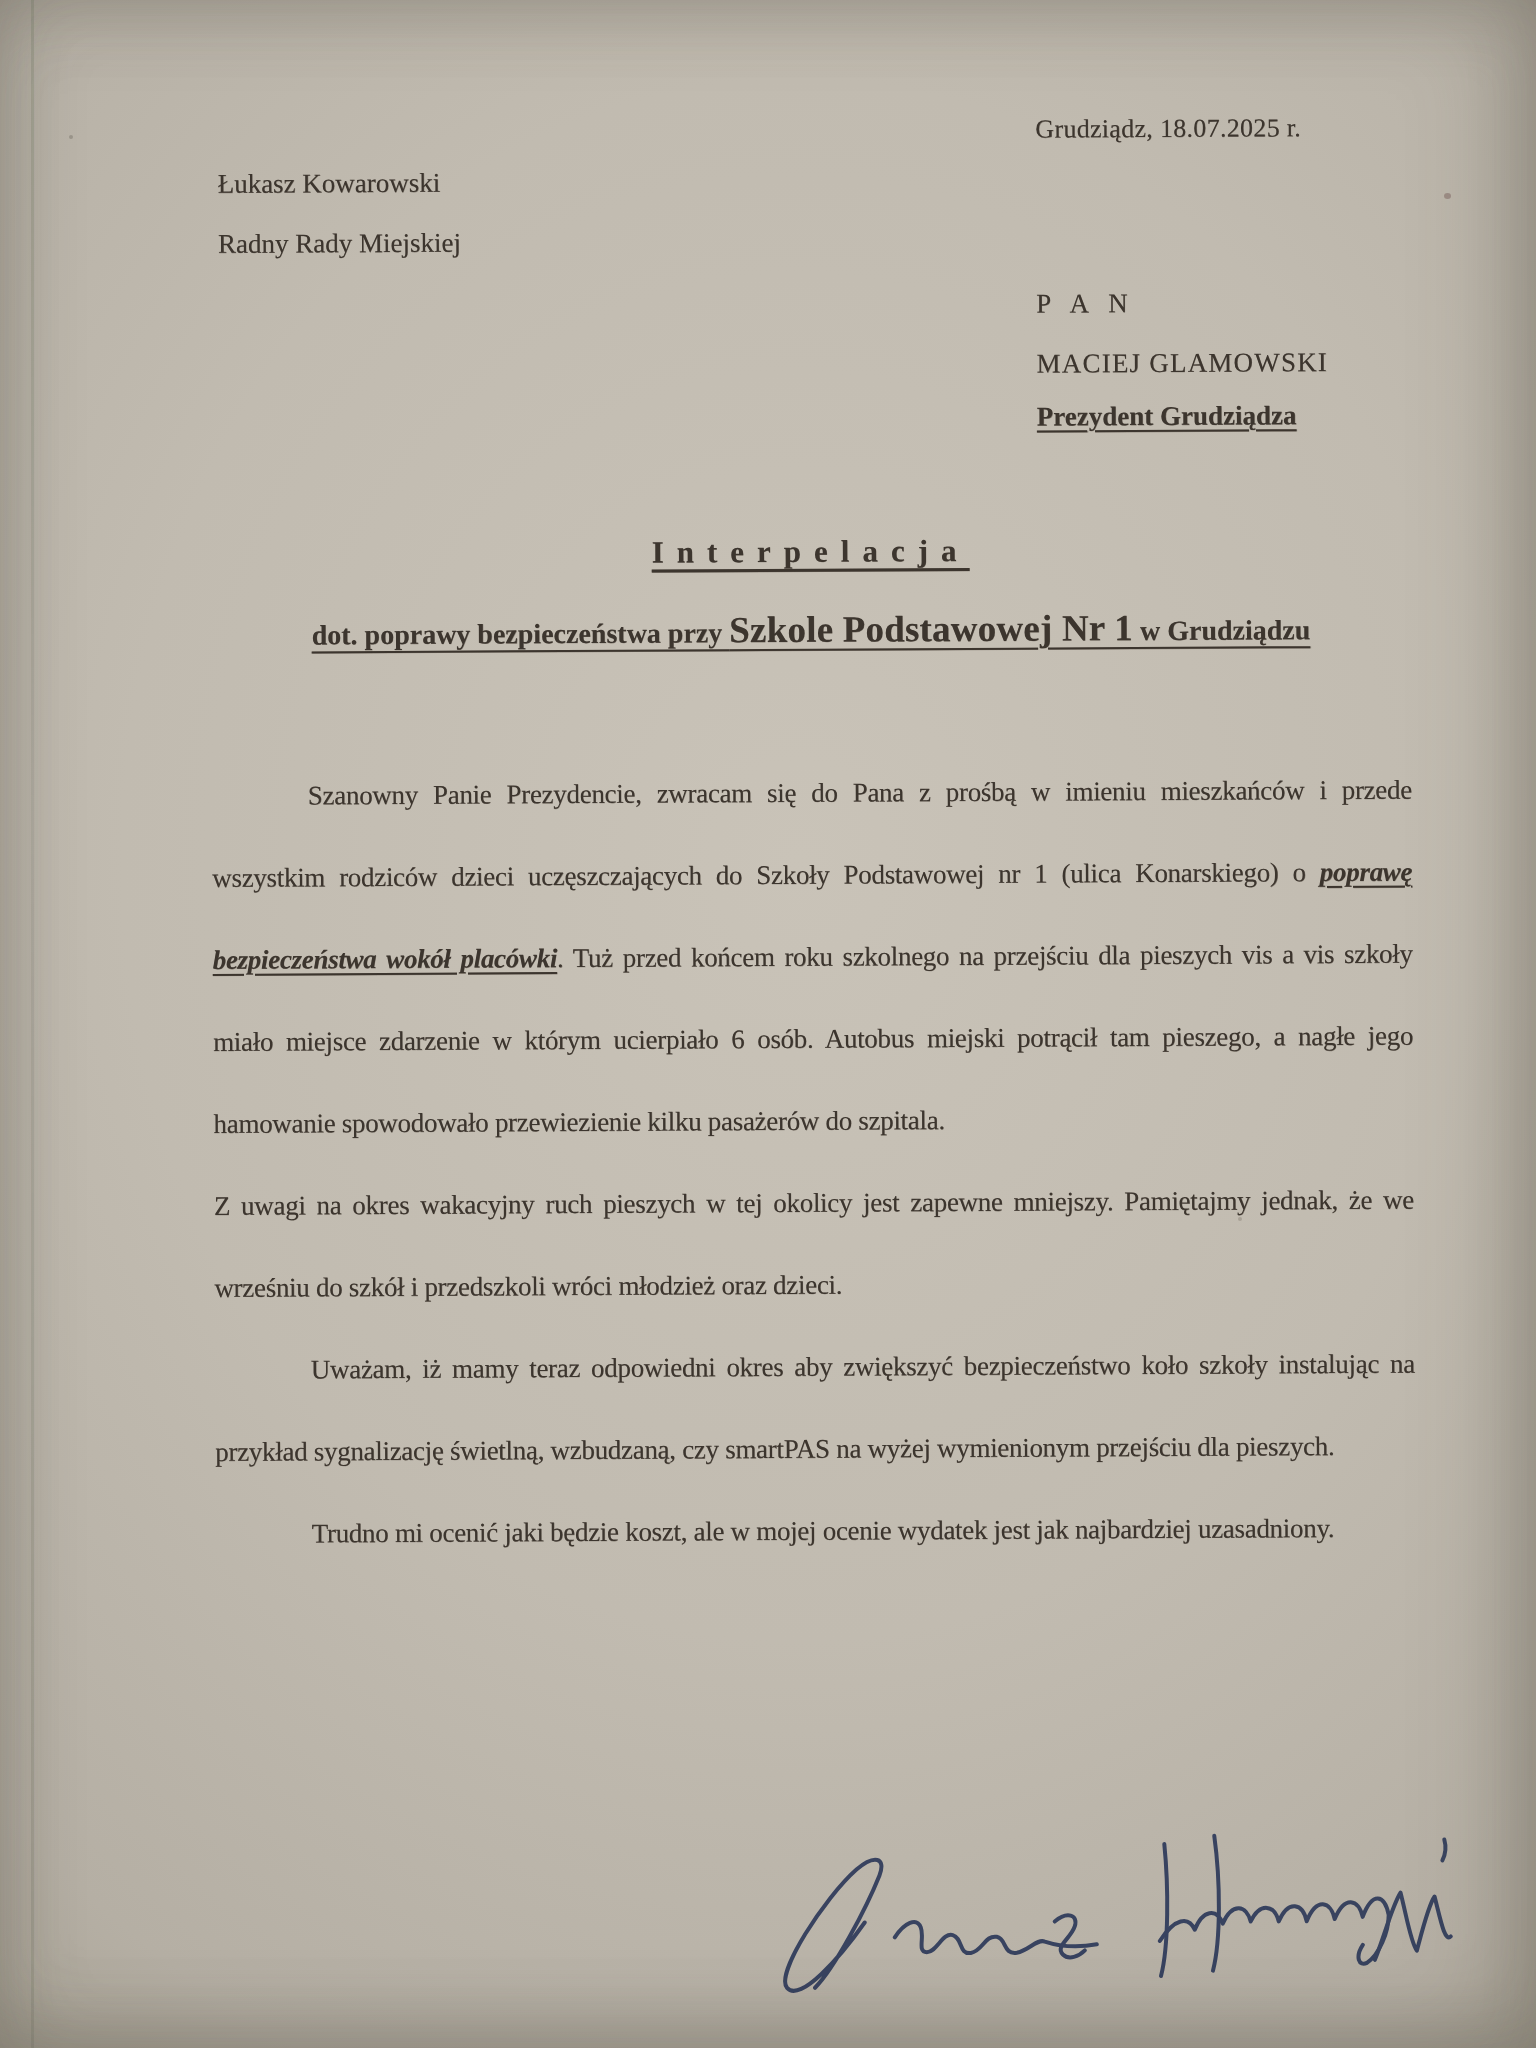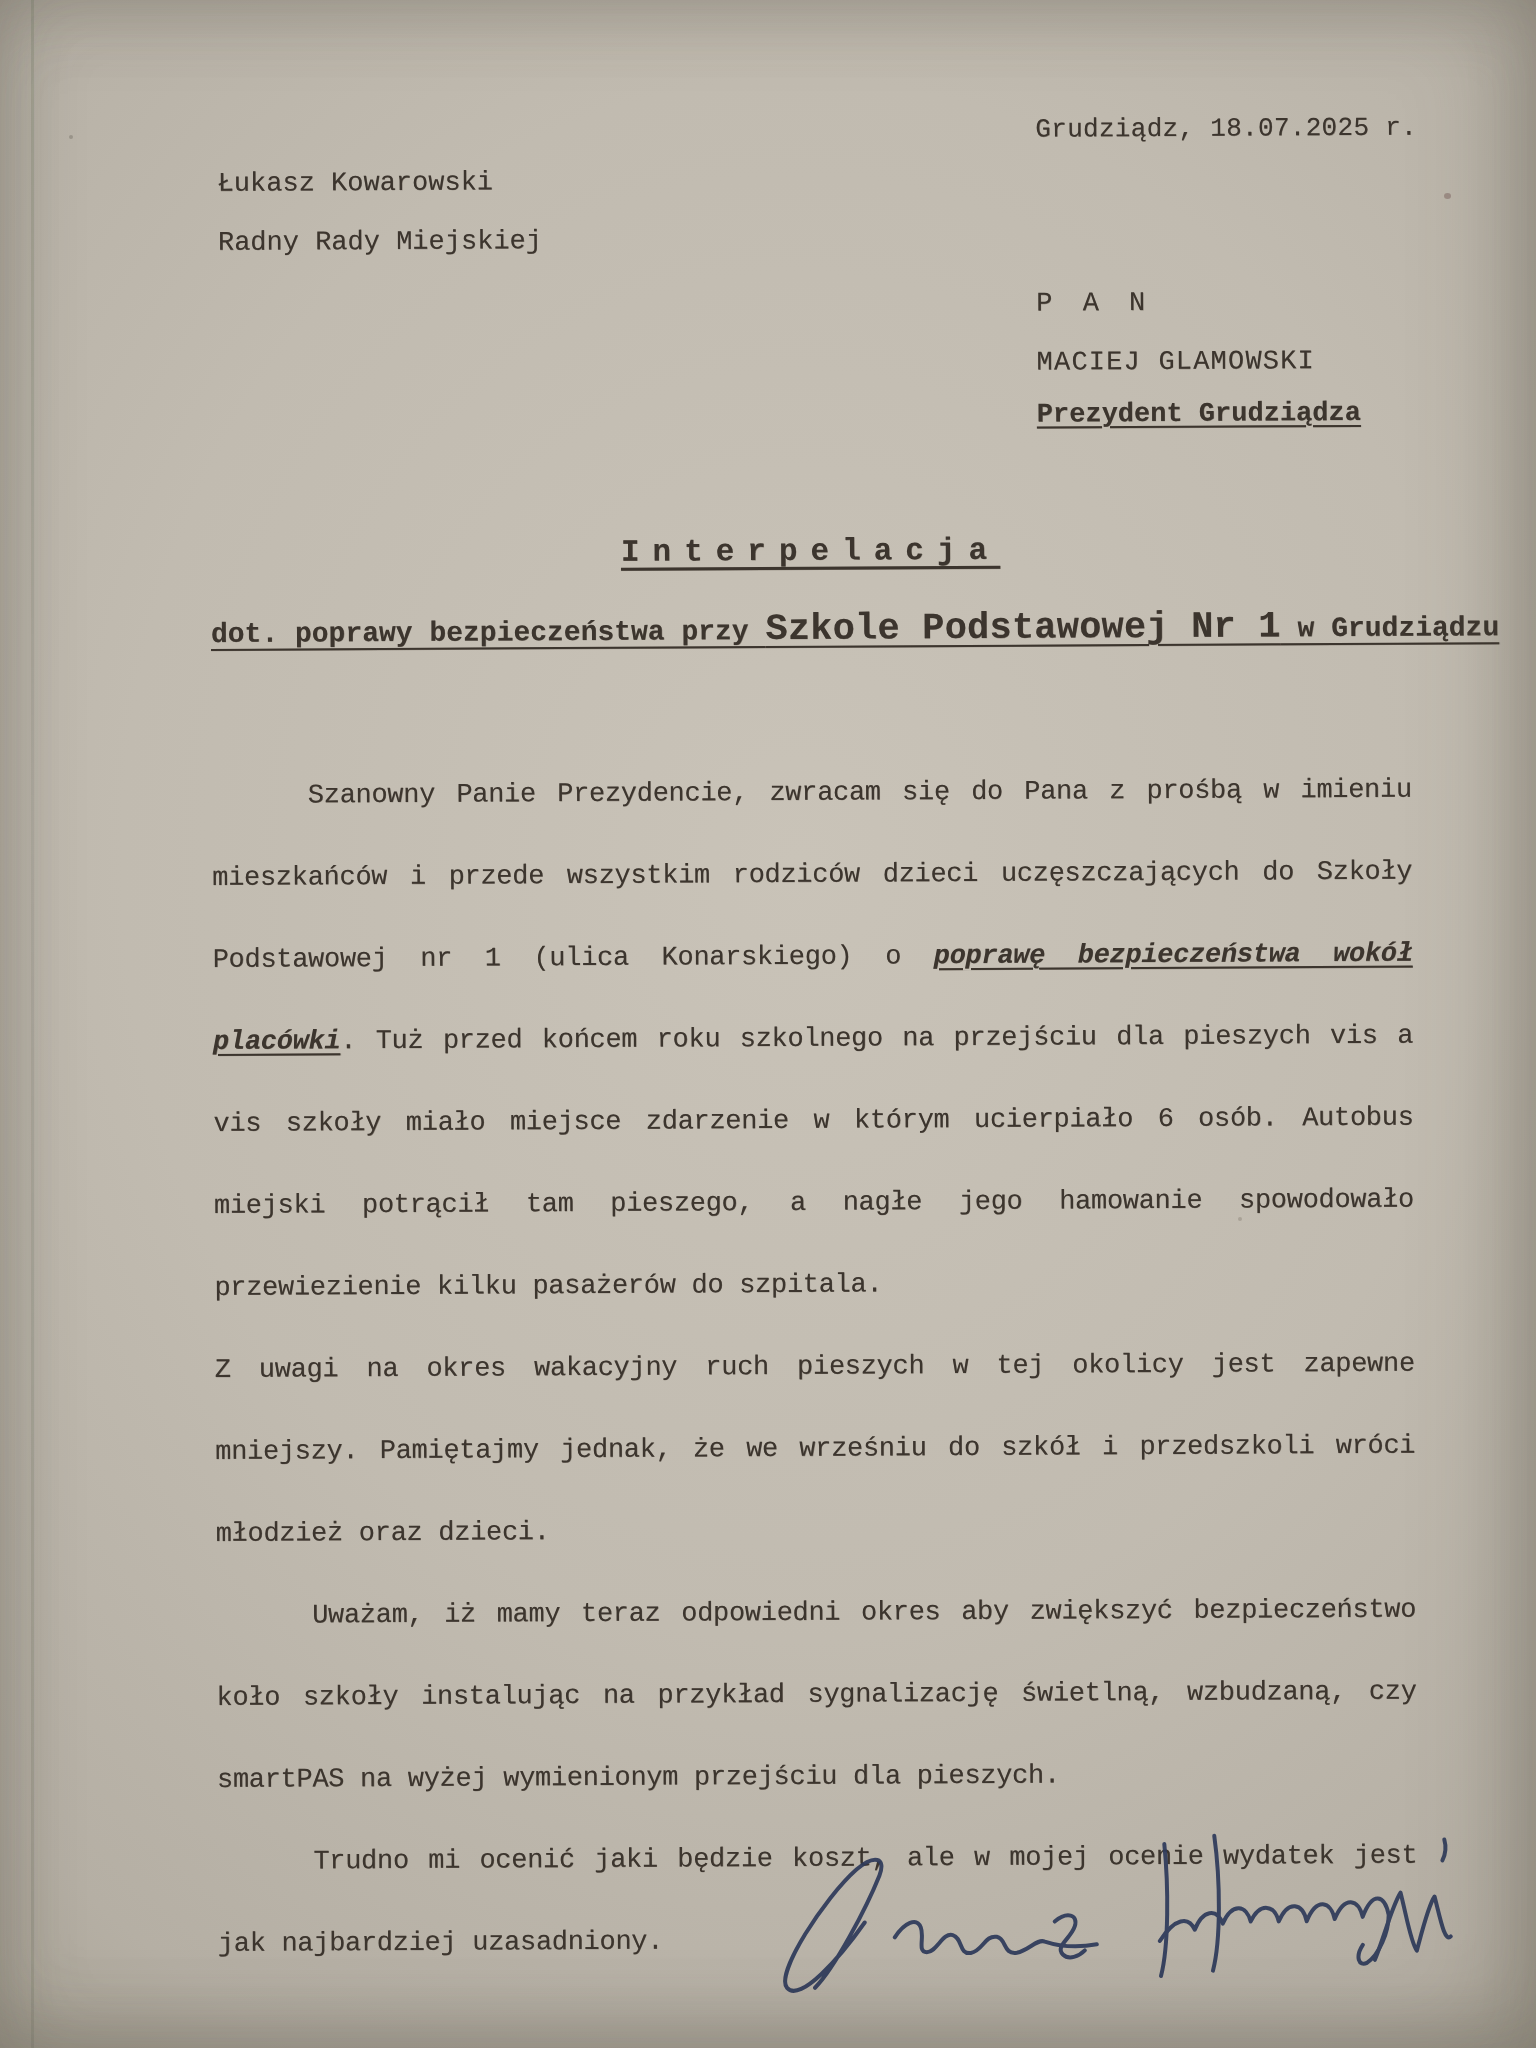--- a/index.html
+++ b/index.html
@@ -2,21 +2,21 @@
 <html><head>
 <meta charset="utf-8">
 <style>
   html,body{margin:0;padding:0;background:#8f8a80;}
   .photo{
     position:relative;
     width:1536px;height:2048px;
     overflow:hidden;
     background:
       radial-gradient(ellipse 1300px 1500px at 52% 42%, #c9c3b8 0%, #c1bbb0 52%, #b5afa4 88%, #aca699 100%);
-    font-family:Liberation Mono, monospace;
+    font-family:Liberation Serif, serif;
     color:#3c352e;
   }
   .vignette{position:absolute;inset:0;pointer-events:none;
     box-shadow:inset -40px 0 90px rgba(86,80,70,.22), inset 0 -30px 70px rgba(86,80,70,.20),
                inset 25px 0 70px rgba(86,80,70,.12), inset 0 25px 60px rgba(120,112,100,.10);}
   .crease-left{position:absolute;left:31px;top:0;width:3px;height:2048px;
     background:linear-gradient(to bottom, rgba(140,145,125,.45), rgba(150,150,135,.25) 40%, rgba(140,140,125,.45));
     filter:blur(.4px);}
   .speck{position:absolute;border-radius:50%;}
   .speck1{left:1444px;top:193px;width:7px;height:6px;background:rgba(130,105,100,.55);}

